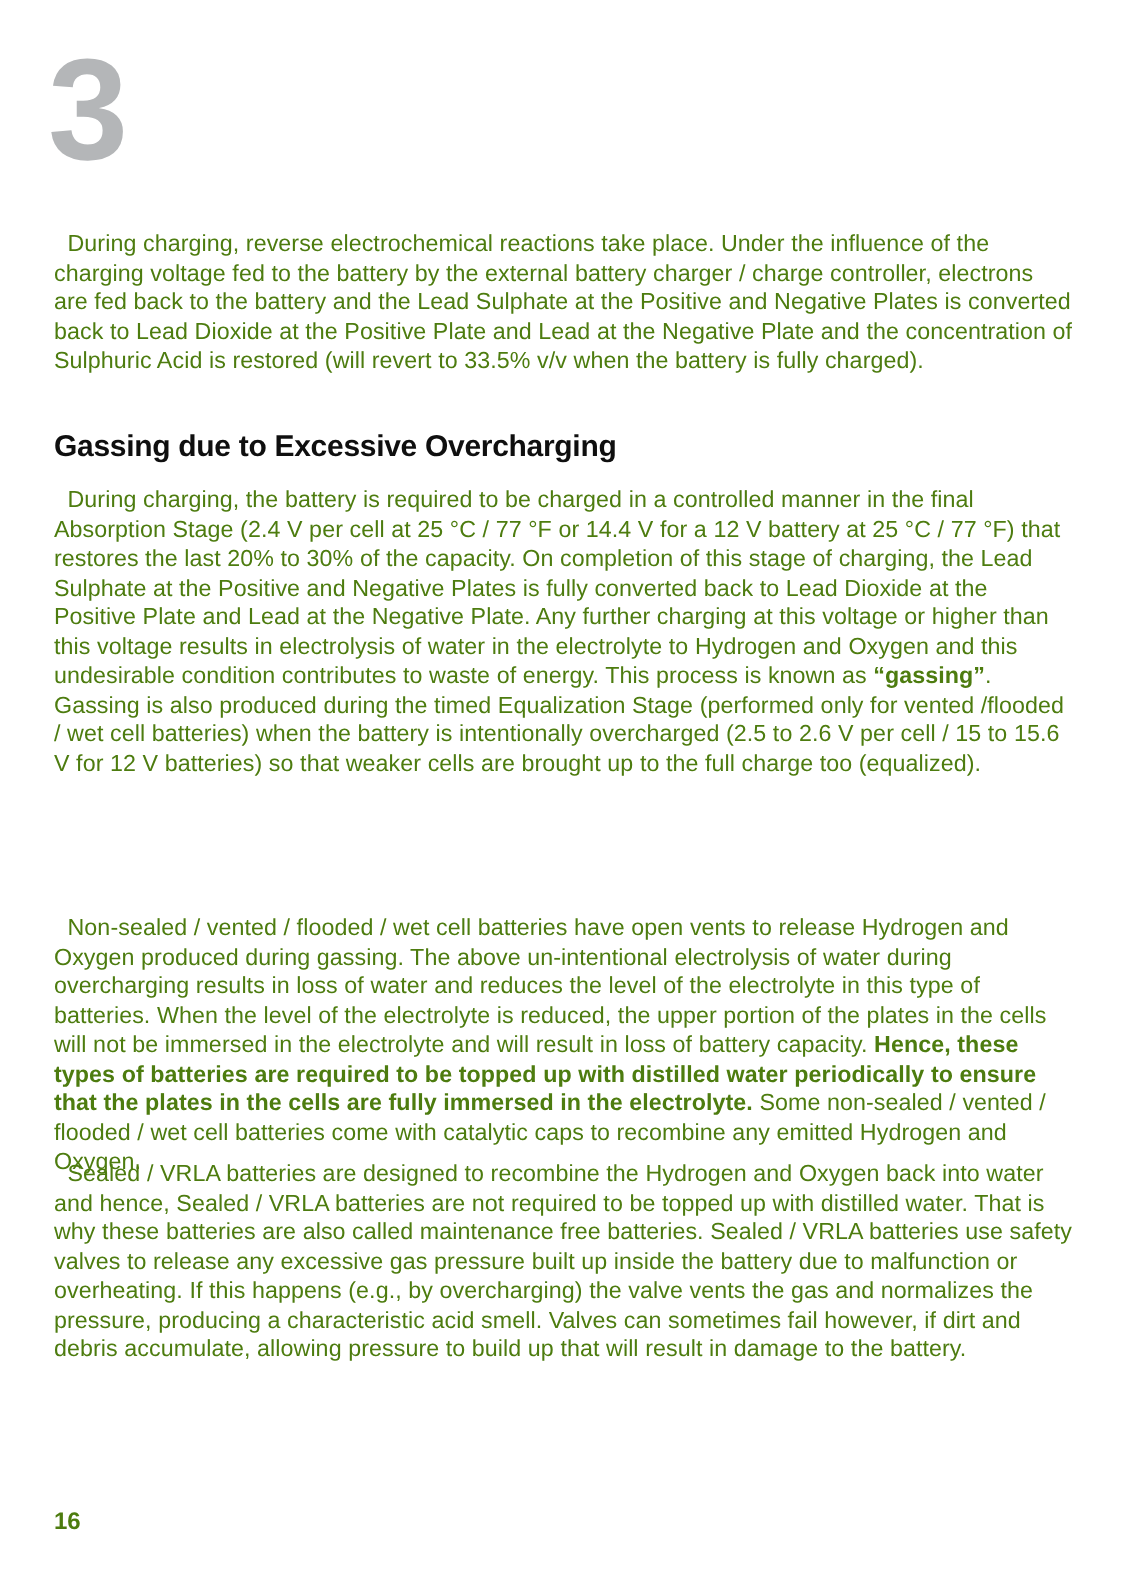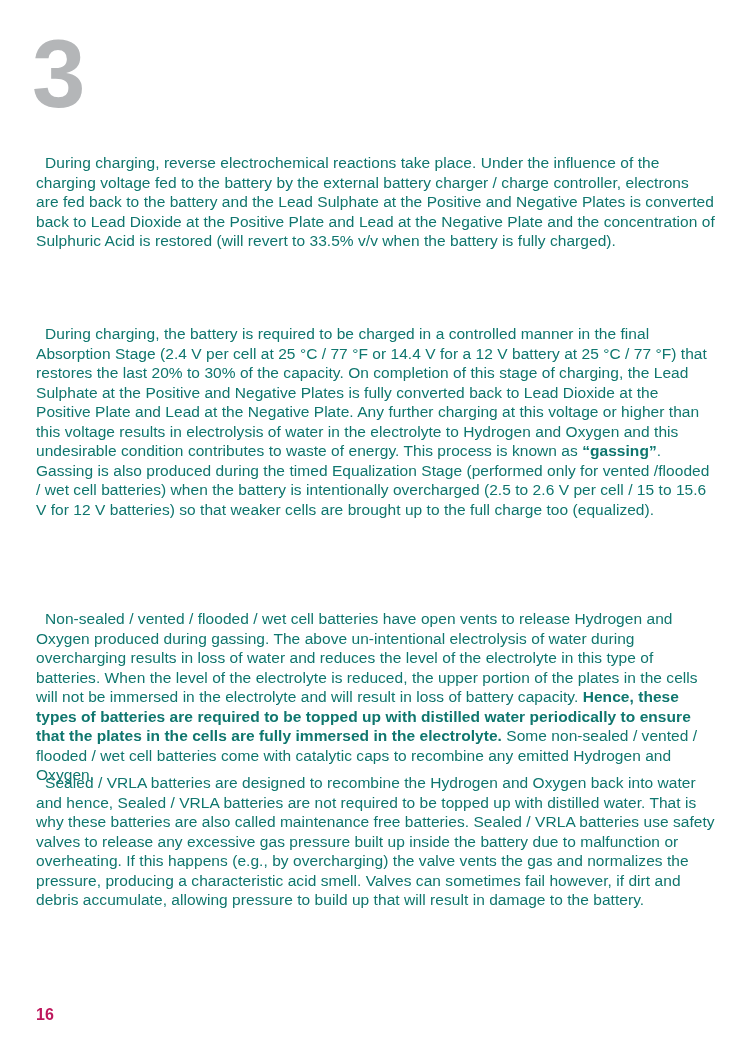--- a/index.html
+++ b/index.html
@@ -52,52 +52,53 @@
     color: #0f0f0f;
     letter-spacing: -0.2px;
   }
   .body-para {
     position: absolute;
     left: 36px;
     width: 679px;
     margin: 0;
     font-size: 15.5px;
     line-height: 19.5px;
-    color: #0f766e;
+    color: #4d7c0f;
     letter-spacing: 0.05px;
     text-indent: 9px;
     text-align: left;
   }
   .body-para .bi {
     font-weight: bold;
   }
   #para-intro   { top: 153px; }
   #para-gassing { top: 324px; }
   #para-vented  { top: 609px; }
   #para-sealed  { top: 773px; }
   .page-number {
     position: absolute;
     left: 36px;
     top: 1005px;
     font-size: 16px;
     line-height: 20px;
     font-weight: bold;
-    color: #be185d;
+    color: #4d7c0f;
   }
 </style>
 </head>
 <body>
 
 <div class="page">
 
   <div class="chapter-number">3</div>
 
 
   <p class="body-para" id="para-intro"><span>During charging, reverse electrochemical reactions take place. Under the influence of the charging voltage fed to the battery by the external battery charger / charge controller, electrons are fed back to the battery and the Lead Sulphate at the Positive and Negative Plates is converted back to Lead Dioxide at the Positive Plate and Lead at the Negative Plate and the concentration of Sulphuric Acid is restored (will revert to 33.5% v/v when the battery is fully charged).</span></p>
 
+  <h2 class="section-heading">Gassing due to Excessive Overcharging</h2>
 
   <p class="body-para" id="para-gassing"><span>During charging, the battery is required to be charged in a controlled manner in the final Absorption Stage (2.4 V per cell at 25 °C / 77 °F or 14.4 V for a 12 V battery at 25 °C / 77 °F) that restores the last 20% to 30% of the capacity. On completion of this stage of charging, the Lead Sulphate at the Positive and Negative Plates is fully converted back to Lead Dioxide at the Positive Plate and Lead at the Negative Plate. Any further charging at this voltage or higher than this voltage results in electrolysis of water in the electrolyte to Hydrogen and Oxygen and this undesirable condition contributes to waste of energy. This process is known as </span><span class="bi">“gassing”</span><span>. Gassing is also produced during the timed Equalization Stage (performed only for vented /flooded / wet cell batteries) when the battery is intentionally overcharged (2.5 to 2.6 V per cell / 15 to 15.6 V for 12 V batteries) so that weaker cells are brought up to the full charge too (equalized).</span></p>
 
   <p class="body-para" id="para-vented"><span>Non-sealed / vented / flooded / wet cell batteries have open vents to release Hydrogen and Oxygen produced during gassing. The above un-intentional electrolysis of water during overcharging results in loss of water and reduces the level of the electrolyte in this type of batteries. When the level of the electrolyte is reduced, the upper portion of the plates in the cells will not be immersed in the electrolyte and will result in loss of battery capacity. </span><span class="bi">Hence, these types of batteries are required to be topped up with distilled water periodically to ensure that the plates in the cells are fully immersed in the electrolyte.</span><span> Some non-sealed / vented / flooded / wet cell batteries come with catalytic caps to recombine any emitted Hydrogen and Oxygen.</span></p>
 
   <p class="body-para" id="para-sealed"><span>Sealed / VRLA batteries are designed to recombine the Hydrogen and Oxygen back into water and hence, Sealed / VRLA batteries are not required to be topped up with distilled water. That is why these batteries are also called maintenance free batteries. Sealed / VRLA batteries use safety valves to release any excessive gas pressure built up inside the battery due to malfunction or overheating. If this happens (e.g., by overcharging) the valve vents the gas and normalizes the pressure, producing a characteristic acid smell. Valves can sometimes fail however, if dirt and debris accumulate, allowing pressure to build up that will result in damage to the battery.</span></p>
 
   <div class="page-number">16</div>
 
 </div>

